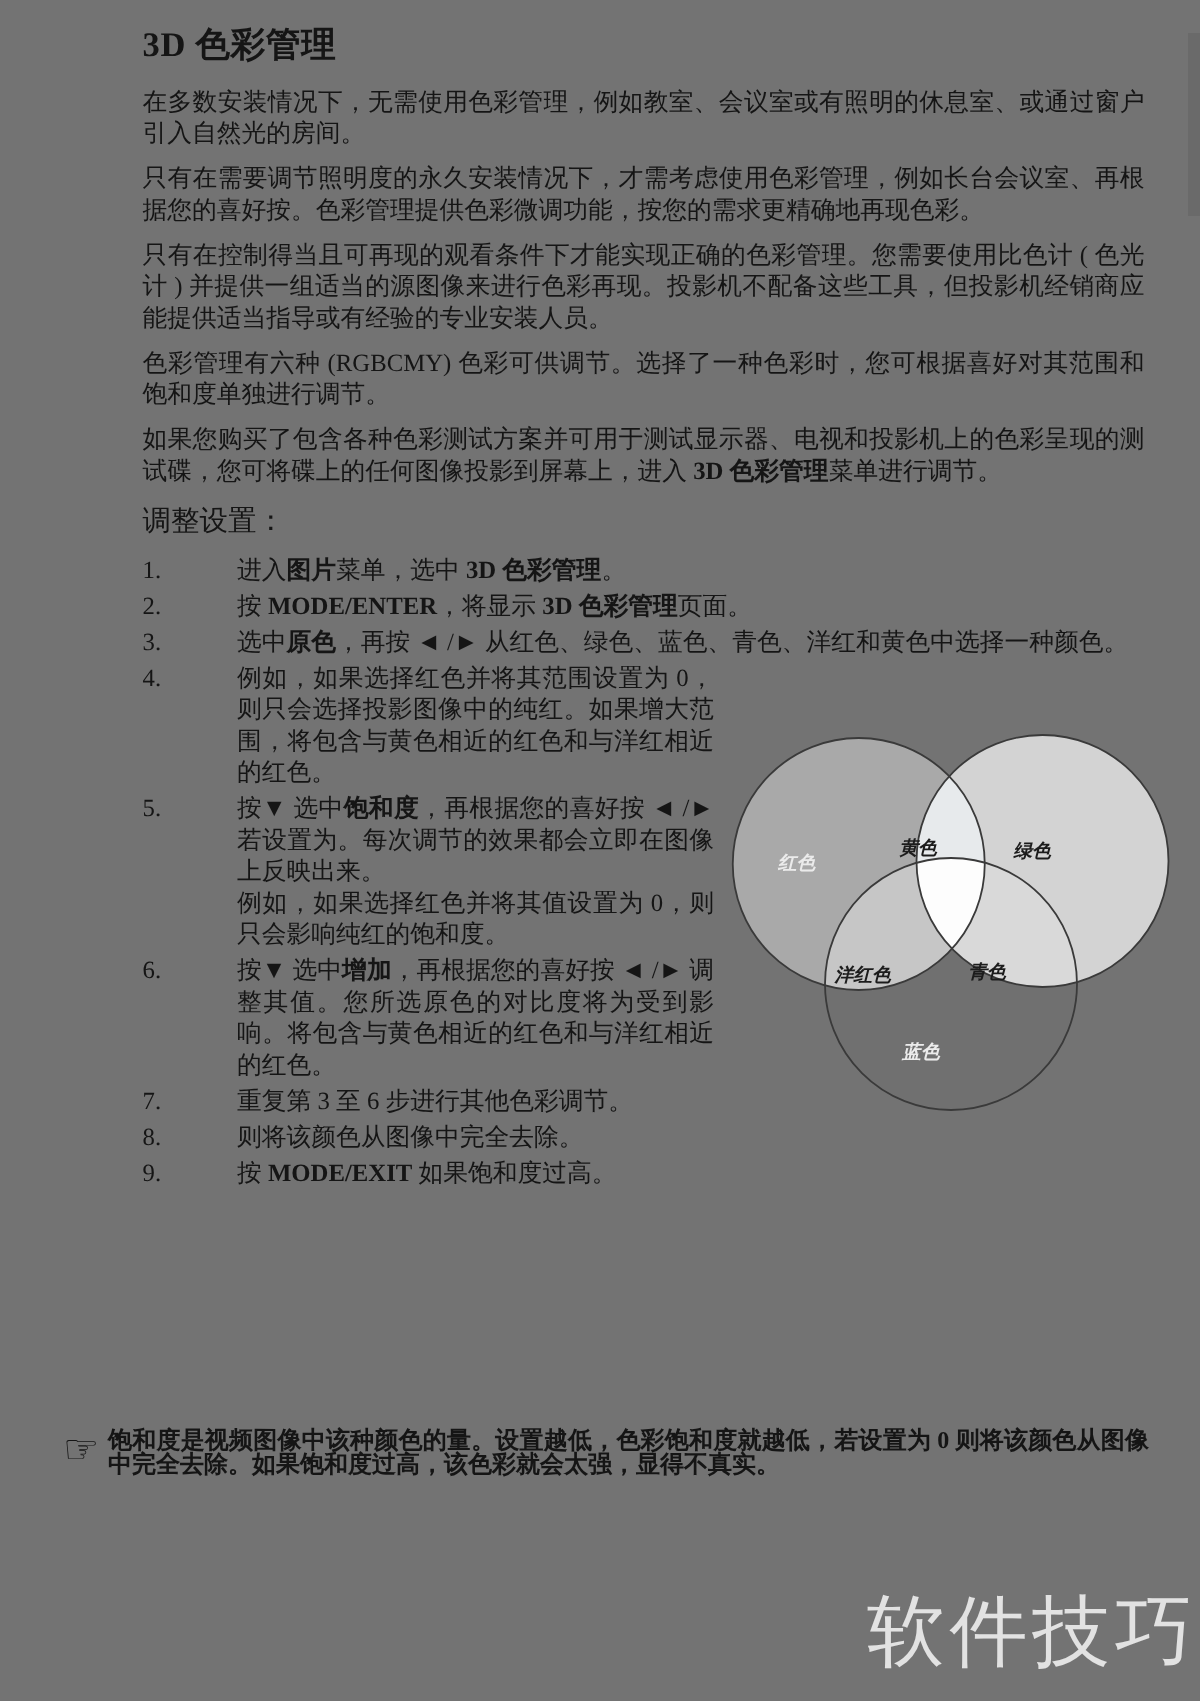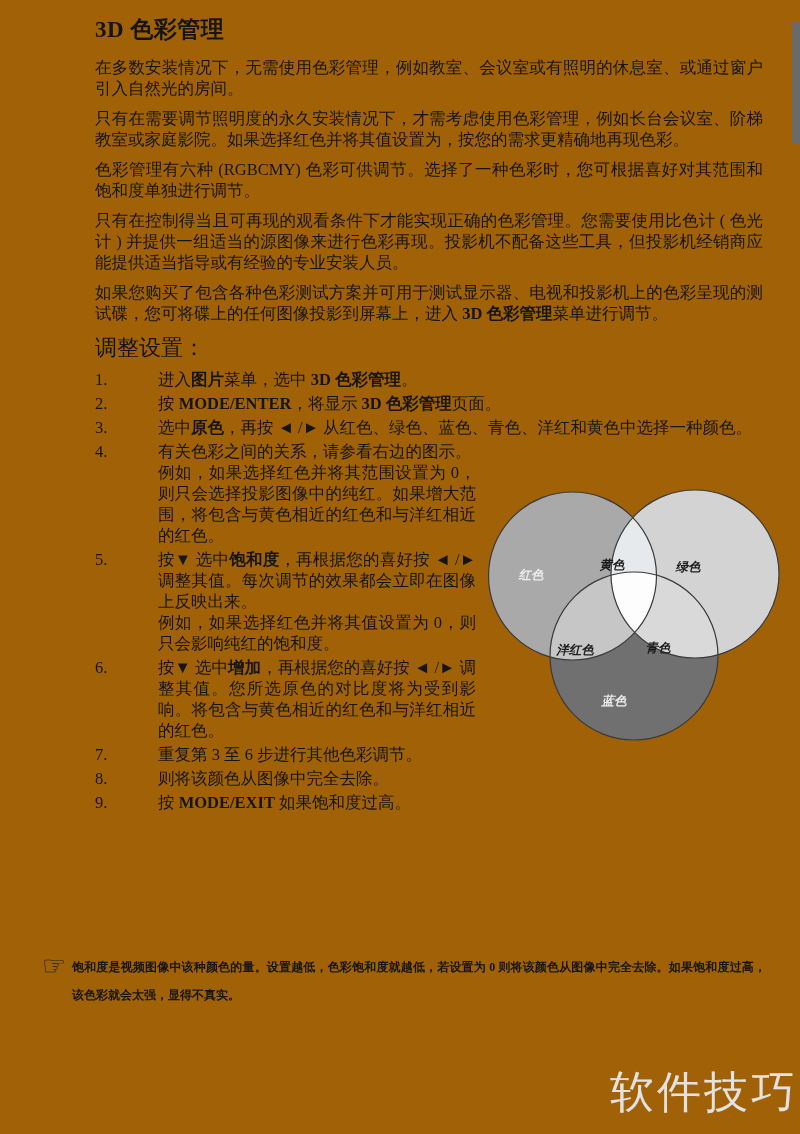--- a/index.html
+++ b/index.html
@@ -1,56 +1,56 @@
 <!DOCTYPE html>
 <html><head>
 <meta charset="utf-8">
 <style>
   html,body{margin:0;padding:0;}
   body{
     width:800px;height:1134px;background:#ffffff;
     font-family:"Liberation Serif","DejaVu Serif",serif;
     color:#151515;
   }
-  .page{position:relative;width:800px;height:1134px;background:#a16207;overflow:hidden;}
+  .page{position:relative;width:800px;height:1134px;background:#737373;overflow:hidden;}
   .content{position:absolute;left:95px;top:14px;width:668px;}
   .title{font-size:23px;font-weight:bold;margin:0 0 12px 0;letter-spacing:0.5px;}
   .para{font-size:16.5px;line-height:21px;margin:0 0 9px 0;text-align:justify;font-family:Liberation Serif, serif;}
-  .settings{font-size:22px;line-height:21px;margin:13px 0 11px 0;}
+  .settings{font-size:19px;line-height:21px;margin:13px 0 11px 0;}
   #steps .step{position:relative;padding-left:63px;margin:0 0 3px 0;font-size:16.5px;line-height:21px;}
   .step-num{position:absolute;left:0;top:0;}
   .step-main,.sub{margin:0;text-align:justify;}
   
   #steps .step:nth-child(4) .sub,
   #steps .step:nth-child(5) .step-main,
   #steps .step:nth-child(5) .sub,
   #steps .step:nth-child(6) .step-main{max-width:318px;}
   .venn{position:absolute;left:383px;top:44px;width:310px;height:258px;font-style:italic;}
   .note{position:absolute;left:42px;top:953px;width:724px;display:flex;align-items:flex-start;}
   .note-icon{font-size:27px;line-height:27px;flex:0 0 30px;margin-top:0px;}
-  .note-text{font-size:12px;line-height:28px;font-weight:bold;text-align:justify;}
+  .note-text{font-size:16px;line-height:16px;font-weight:bold;text-align:justify;}
   .watermark{
     position:absolute;right:2px;bottom:20px;line-height:1;
     font-family:"Liberation Sans","DejaVu Sans",sans-serif;
-    font-size:44px;letter-spacing:3px;
+    font-size:52px;letter-spacing:3px;
   }
   .scroll-thumb{position:absolute;right:0;top:22px;width:8px;height:122px;}
   b{font-weight:bold;}
 </style>
 </head>
 <body>
 
 <div class="page">
   <div class="content">
     <h1 class="title">3D 色彩管理</h1>
     <div id="paras">
         <p class="para"><span>在多数安装情况下，无需使用色彩管理，例如教室、会议室或有照明的休息室、或通过窗户引入自然光的房间。</span></p>
-        <p class="para"><span>只有在需要调节照明度的永久安装情况下，才需考虑使用色彩管理，例如长台会议室、阶梯教室或家庭影院。如果选择红色并将其值设置为，按您的需求更精确地再现色彩。</span></p>
+        <p class="para"><span>只有在需要调节照明度的永久安装情况下，才需考虑使用色彩管理，例如长台会议室、再根据您的喜好按。色彩管理提供色彩微调功能，按您的需求更精确地再现色彩。</span></p>
+        <p class="para"><span>只有在控制得当且可再现的观看条件下才能实现正确的色彩管理。您需要使用比色计 ( 色光计 ) 并提供一组适当的源图像来进行色彩再现。投影机不配备这些工具，但投影机经销商应能提供适当指导或有经验的专业安装人员。</span></p>
         <p class="para"><span>色彩管理有六种 (RGBCMY) 色彩可供调节。选择了一种色彩时，您可根据喜好对其范围和饱和度单独进行调节。</span></p>
-        <p class="para"><span>只有在控制得当且可再现的观看条件下才能实现正确的色彩管理。您需要使用比色计 ( 色光计 ) 并提供一组适当的源图像来进行色彩再现。投影机不配备这些工具，但投影机经销商应能提供适当指导或有经验的专业安装人员。</span></p>
         <p class="para"><span>如果您购买了包含各种色彩测试方案并可用于测试显示器、电视和投影机上的色彩呈现的测试碟，您可将碟上的任何图像投影到屏幕上，进入 </span><b>3D 色彩管理</b><span>菜单进行调节。</span></p>
       </div>
     <div class="settings">调整设置：</div>
     <div id="steps">
         <div class="step">
           <span class="step-num">1.</span>
           <p class="step-main"><span>进入</span><b>图片</b><span>菜单，选中 </span><b>3D 色彩管理</b><span>。</span></p>
         </div>
         <div class="step">
           <span class="step-num">2.</span>
@@ -91,26 +91,25 @@
               <circle cx="94.5" cy="91" r="84" fill="none" stroke="#3a3a3a" stroke-width="1.2"></circle>
               <circle cx="217" cy="89" r="84" fill="none" stroke="#3a3a3a" stroke-width="1.2"></circle>
               <circle cx="156" cy="171" r="84" fill="none" stroke="#3a3a3a" stroke-width="1.2"></circle>
               <text x="53" y="94" fill="#ebebeb" text-anchor="middle" font-size="12.5" font-weight="bold" font-family="&quot;Liberation Sans&quot;,&quot;DejaVu Sans&quot;,sans-serif">红色</text>
               <text x="134" y="84" fill="#1c1c1c" text-anchor="middle" font-size="12.5" font-weight="bold" font-family="&quot;Liberation Sans&quot;,&quot;DejaVu Sans&quot;,sans-serif">黄色</text>
               <text x="210" y="86" fill="#1c1c1c" text-anchor="middle" font-size="12.5" font-weight="bold" font-family="&quot;Liberation Sans&quot;,&quot;DejaVu Sans&quot;,sans-serif">绿色</text>
               <text x="97" y="169" fill="#1c1c1c" text-anchor="middle" font-size="12.5" font-weight="bold" font-family="&quot;Liberation Sans&quot;,&quot;DejaVu Sans&quot;,sans-serif">洋红色</text>
               <text x="180" y="167" fill="#1c1c1c" text-anchor="middle" font-size="12.5" font-weight="bold" font-family="&quot;Liberation Sans&quot;,&quot;DejaVu Sans&quot;,sans-serif">青色</text>
               <text x="136" y="220" fill="#ebebeb" text-anchor="middle" font-size="12.5" font-weight="bold" font-family="&quot;Liberation Sans&quot;,&quot;DejaVu Sans&quot;,sans-serif">蓝色</text>
             </svg></div>
-          <p class="sub"><span>有关色彩之间的关系，请参看右边的图示。</span></p>
           <p class="sub"><span>例如，如果选择红色并将其范围设置为 0，则只会选择投影图像中的纯红。如果增大范围，将包含与黄色相近的红色和与洋红相近的红色。</span></p>
         </div>
         <div class="step">
           <span class="step-num">5.</span>
-          <p class="step-main"><span>按▼ 选中</span><b>饱和度</b><span>，再根据您的喜好按 ◄ /► 调整其值。每次调节的效果都会立即在图像上反映出来。</span></p>
+          <p class="step-main"><span>按▼ 选中</span><b>饱和度</b><span>，再根据您的喜好按 ◄ /► 若设置为。每次调节的效果都会立即在图像上反映出来。</span></p>
           <p class="sub"><span>例如，如果选择红色并将其值设置为 0，则只会影响纯红的饱和度。</span></p>
         </div>
         <div class="step">
           <span class="step-num">6.</span>
           <p class="step-main"><span>按▼ 选中</span><b>增加</b><span>，再根据您的喜好按 ◄ /► 调整其值。您所选原色的对比度将为受到影响。将包含与黄色相近的红色和与洋红相近的红色。</span></p>
         </div>
         <div class="step">
           <span class="step-num">7.</span>
           <p class="step-main"><span>重复第 3 至 6 步进行其他色彩调节。</span></p>
         </div>

